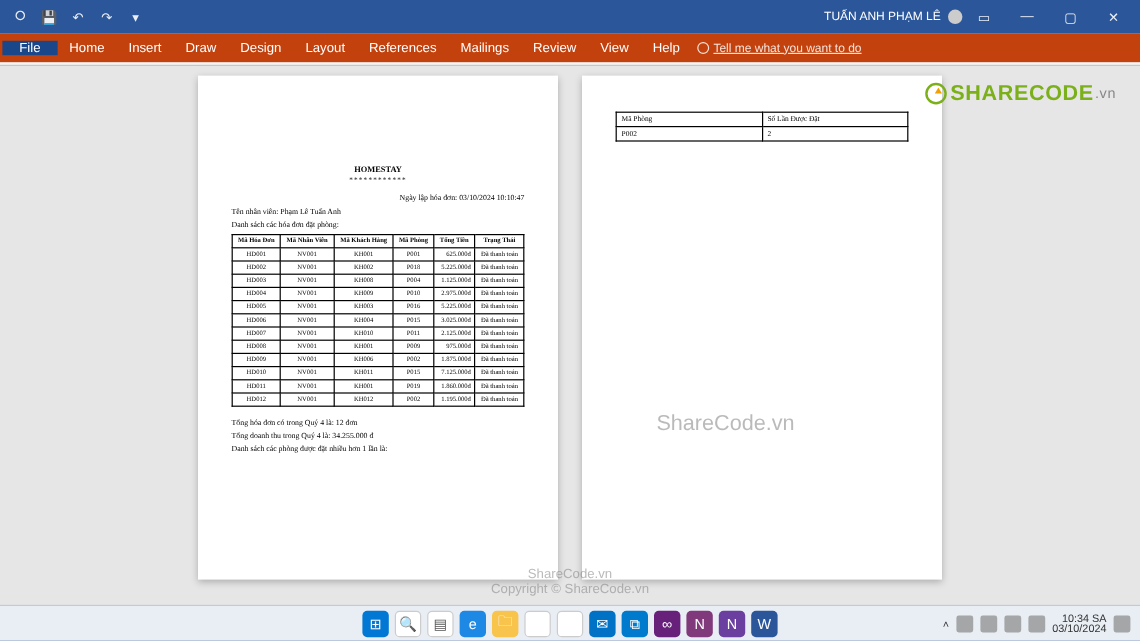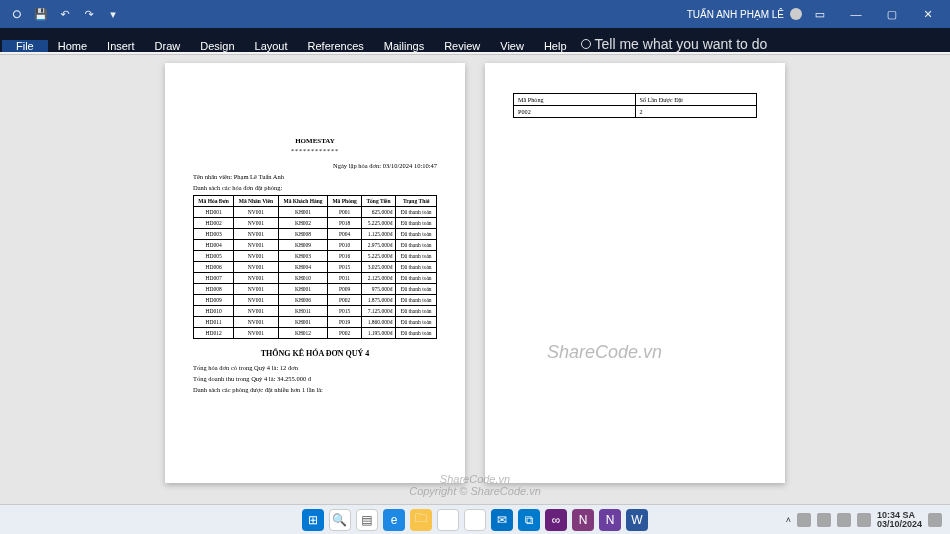--- a/index.html
+++ b/index.html
@@ -9,24 +9,24 @@
 .titlebar { height: 28px; background: #2b579a; display: flex; align-items: center; color: #fff; font-size: 11px; position: relative; }
 .titlebar .qat { display: flex; align-items: center; gap: 6px; padding-left: 8px; }
 .titlebar .qat-item { width: 18px; height: 18px; display: flex; align-items: center; justify-content: center; color: #fff; opacity: 0.9; }
 .titlebar .title-text { position: absolute; left: 50%; transform: translateX(-50%); }
 .titlebar .right-controls { margin-left: auto; display: flex; align-items: center; gap: 0; padding-right: 4px; }
 .titlebar .winbtn { width: 36px; height: 28px; display: flex; align-items: center; justify-content: center; opacity: 0.9; }
 .titlebar .account { font-size: 10px; margin-right: 6px; }
 .titlebar .face { width: 12px; height: 12px; border-radius: 50%; background: #ccc; }
 
 
-.ribbon-tabs { height: 24px; background: #0f172a; display: flex; align-items: flex-end; font-size: 11px; color: #fff; padding: 0 2px; }
+.ribbon-tabs { height: 24px; background: #c2410c; display: flex; align-items: center; font-size: 11px; color: #fff; padding: 0 2px; }
 .ribbon-tabs .tab { padding: 0 10px; display: flex; align-items: center; cursor: pointer; }
 .ribbon-tabs .file-tab { background: #19478a; padding: 0 14px; }
-.ribbon-tabs .tell-me { margin-left: 4px; display: flex; align-items: center; gap: 4px; opacity: 0.85; font-size: 14px; }
+.ribbon-tabs .tell-me { margin-left: 4px; display: flex; align-items: center; gap: 4px; opacity: 0.85; font-size: 10px; text-decoration: underline; }
 .ribbon-tabs .bulb { width: 10px; height: 10px; border: 1px solid #fff; border-radius: 50%; }
 
 
 .ribbon-area { height: 3px; background: #f3f3f3; border-bottom: 1px solid #c6c6c6; }
 
 
 .canvas { position: relative; height: 462px; background: #e6e6e6; overflow: hidden; display: flex; justify-content: center; gap: 20px; padding-top: 8px; }
 .page { background: #fff; width: 300px; height: 420px; box-shadow: 0 2px 6px rgba(0,0,0,0.25); padding: 30px 28px 12px 28px; font-family: "Times New Roman", serif; font-size: 6.5px; color: #000; position: relative; }
 
 .page h1 { text-align: center; font-size: 7px; font-weight: bold; margin-top: 44px; }
@@ -38,42 +38,42 @@
 table.report { width: 100%; border-collapse: collapse; font-size: 5.5px; margin-top: 4px; margin-bottom: 10px; }
 table.report th, table.report td { border: 1px solid #000; padding: 2px 2px; text-align: center; }
 table.report th { font-weight: bold; }
 table.report td.num { text-align: right; padding-right: 3px; }
 
 table.small { width: 100%; border-collapse: collapse; font-size: 6.2px; }
 table.small th, table.small td { border: 1px solid #000; padding: 2px 4px; text-align: left; }
 table.small th { font-weight: normal; }
 
 
-.watermark { position: absolute; color: rgba(130,130,130,0.55); font-family: Arial, sans-serif; pointer-events: none; font-style: italic; }
+.watermark { position: absolute; color: rgba(130,130,130,0.55); font-family: Arial, sans-serif; pointer-events: none; }
 .wm-main { font-size: 18px; font-weight: 500; }
 .wm-small { font-size: 11px; }
 
 
 .logo { position: absolute; top: 12px; right: 20px; color: #7bb01a; font-weight: bold; font-size: 18px; display: flex; align-items: center; font-family: Arial, sans-serif; letter-spacing:0.5px; }
 .logo .vn { color: #888; font-size: 12px; font-weight: normal; margin-left:1px;}
 .logo .ring { width:18px; height:18px; border:2px solid #7bb01a; border-radius:50%; margin-right:3px; position:relative; }
 .logo .ring::before { content:""; position:absolute; top:2px; left:6px; width:0; height:0; border-left:3px solid transparent; border-right:3px solid transparent; border-bottom:5px solid #f2a000; }
 
 
 .statusbar { height: 17px; background: #2b579a; color: #fff; font-size: 10px; display: flex; align-items: center; padding: 0 8px; gap: 14px; }
 .statusbar .spacer { flex: 1; }
 .statusbar .viewbtn { width: 18px; height: 14px; border: 1px solid rgba(255,255,255,0.5); opacity: 0.8; }
 .statusbar .zoom-track { width: 70px; height: 2px; background: rgba(255,255,255,0.6); position: relative; }
 .statusbar .zoom-thumb { position: absolute; top: -3px; left: 28px; width: 6px; height: 8px; background: #fff; }
 
 
 .taskbar { position: absolute; bottom: 0; left: 0; right: 0; height: 30px; background: #e9eef5; border-top: 1px solid #c9c9c9; display: flex; align-items: center; justify-content: center; gap: 5px; }
 .taskbar .taskicon { width: 22px; height: 22px; border-radius: 4px; display: flex; align-items: center; justify-content: center; font-size: 12px; color: #fff; }
 .taskbar .tray { position: absolute; right: 8px; display: flex; align-items: center; gap: 6px; font-size: 9px; color: #333; }
-.taskbar .tray .clock { line-height: 1; font-weight: bold; }
+.taskbar .tray .clock { text-align: right; line-height: 1; }
 .taskbar .iconbox { width: 14px; height: 14px; background: #888; border-radius:2px; opacity:0.7; }
 
 .c-windows{background:#0078d4;} .c-edge{background:#1e88e5;} .c-folder{background:#f8c44b;} .c-chrome{background:#fff;border:1px solid #ccc;color:#ea4335;} .c-store{background:#fff;border:1px solid #ccc;color:#0078d4;} .c-mail{background:#0072c6;} .c-code{background:#007acc;} .c-vs{background:#68217a;} .c-one{background:#80397b;} .c-n2{background:#6b3fa0;} .c-word{background:#2b579a;}
 </style>
 </head>
 <body>
 
 <div class="titlebar">
   <div class="qat">
     <div class="qat-item">⭘</div>
@@ -228,21 +228,20 @@
             <td>HD012</td>
             <td>NV001</td>
             <td>KH012</td>
             <td>P002</td>
             <td class="num">1.195.000đ</td>
             <td>Đã thanh toán</td>
           </tr>
         </tbody>
     </table>
 
-    <h2>THỐNG KÊ HÓA ĐƠN QUÝ 4</h2>
     <div class="line">Tổng hóa đơn có trong Quý 4 là: 12 đơn</div>
     <div class="line">Tổng doanh thu trong Quý 4 là: 34.255.000 đ</div>
     <div class="line">Danh sách các phòng được đặt nhiều hơn 1 lần là:</div>
   </div>
 
   <div class="page">
     <table class="small">
       <tbody>
           <tr>
         <th style="width:50%">Mã Phòng</th>
@@ -255,20 +254,25 @@
     </tbody>
       </table>
     <div class="watermark wm-main" style="bottom:120px;left:62px">ShareCode.vn</div>
   </div>
 
   <div class="watermark wm-small" style="bottom:20px;left:50%;transform:translateX(-50%);text-align:center">
     <div>ShareCode.vn</div>
     <div>Copyright © ShareCode.vn</div>
   </div>
 
+  <div class="logo">
+    <div class="ring"></div>
+    <span>SHARECODE</span>
+      <span class="vn">.vn</span>
+  </div>
 </div>
 
 <div class="statusbar">
   <span>Page 1 of 2</span>
   <span>183 words</span>
   <span>English (United States)</span>
   <div class="spacer"></div>
   <div class="viewbtn"></div>
   <div class="viewbtn"></div>
   <div class="viewbtn"></div>

